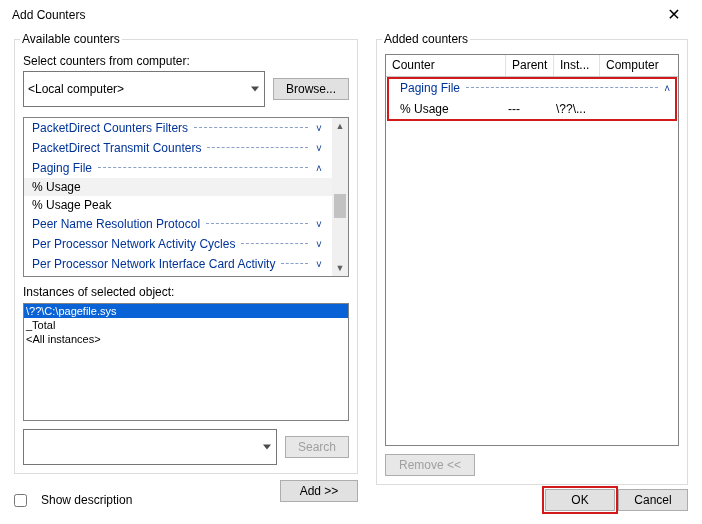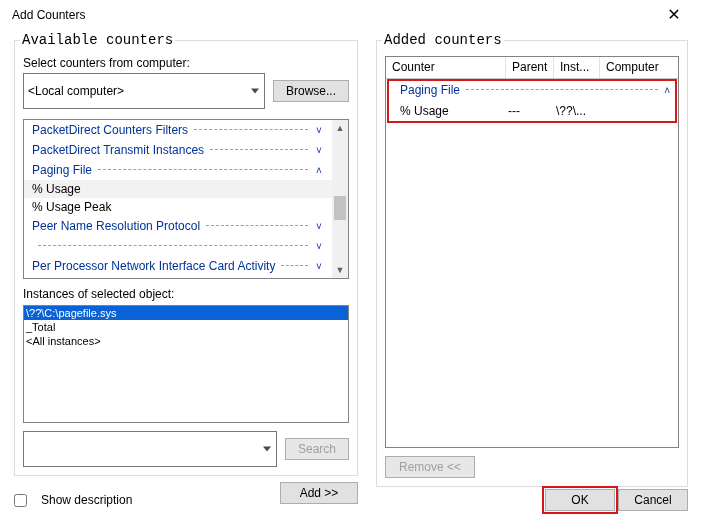--- a/index.html
+++ b/index.html
@@ -37,24 +37,23 @@
   }
   .col-left { width: 344px; }
   .col-right { flex: 1; }
   fieldset.group {
     border: 1px solid #dcdcdc;
     border-radius: 0;
     padding: 8px 8px 8px 8px;
     margin: 0;
   }
   fieldset.group > legend {
-    font-size: 14px;
+    font-size: 12px;
     padding: 0 2px;
     margin-left: -3px;
-    font-family: Liberation Mono, monospace;
   }
   .row { display: flex; align-items: center; gap: 8px; }
   .label-block { margin-bottom: 3px; }
   select.combo, .combo-box {
     height: 22px;
     border: 1px solid #767676;
     background: #fff;
     font: inherit;
     padding: 17px 4px;
     appearance: none;
@@ -251,41 +250,42 @@
       </div>
 
       <div class="scrollpane counters-list">
         <div class="counters-inner">
           <div class="cat-row">
             <span class="lbl">PacketDirect Counters Filters</span>
             <span class="dash"></span>
             <span class="caret">˅</span>
           </div>
           <div class="cat-row">
-            <span class="lbl">PacketDirect Transmit Instances</span>
+            <span class="lbl">PacketDirect Transmit Counters</span>
             <span class="dash"></span>
             <span class="caret">˅</span>
           </div>
           <div class="cat-row">
             <span class="lbl">Paging File</span>
             <span class="dash"></span>
             <span class="caret">˄</span>
           </div>
           <div class="leaf-row" style="background:#f2f2f2;">
             <span>% Usage</span>
           </div>
           <div class="leaf-row">
             <span>% Usage Peak</span>
           </div>
           <div class="cat-row">
             <span class="lbl">Peer Name Resolution Protocol</span>
             <span class="dash"></span>
             <span class="caret">˅</span>
           </div>
           <div class="cat-row">
+            <span class="lbl">Per Processor Network Activity Cycles</span>
             <span class="dash"></span>
             <span class="caret">˅</span>
           </div>
           <div class="cat-row">
             <span class="lbl">Per Processor Network Interface Card Activity</span>
             <span class="dash" style="flex-basis:4px;"></span>
             <span class="caret">˅</span>
           </div>
         </div>
         <div class="counters-scroll-track">

